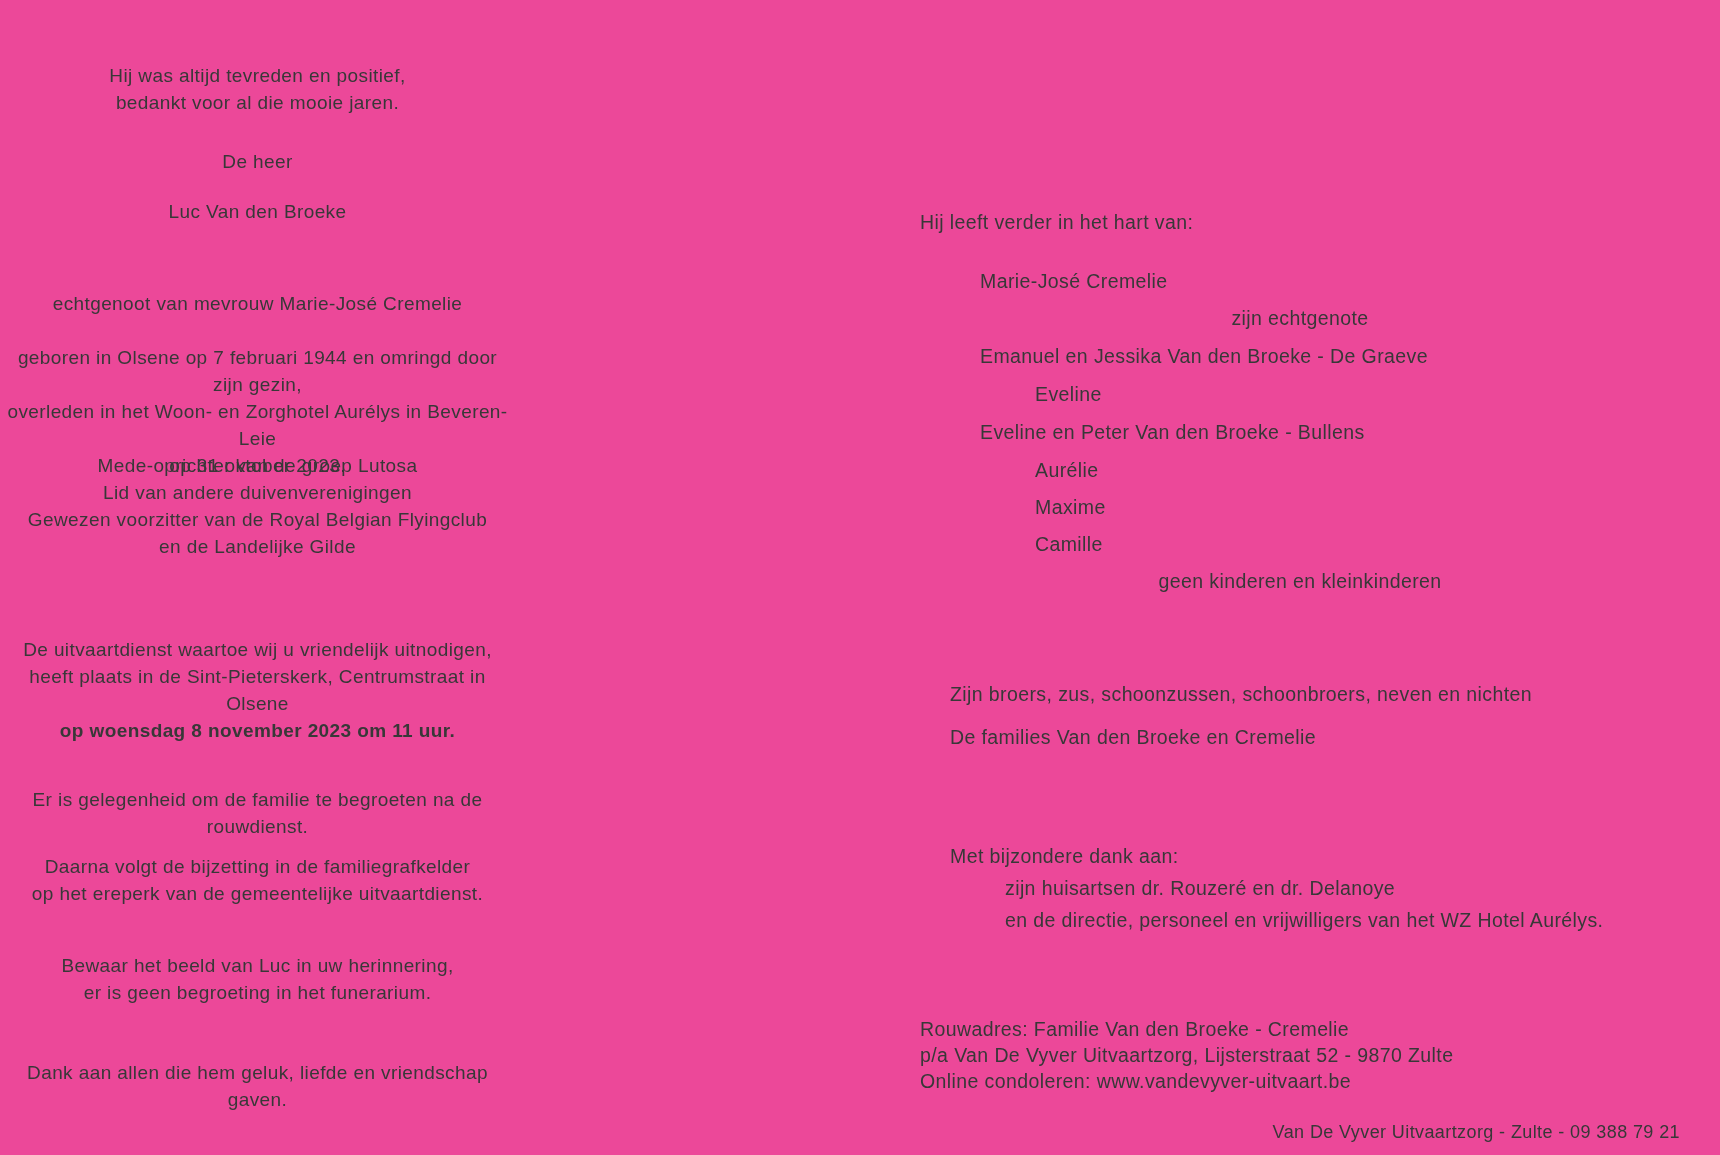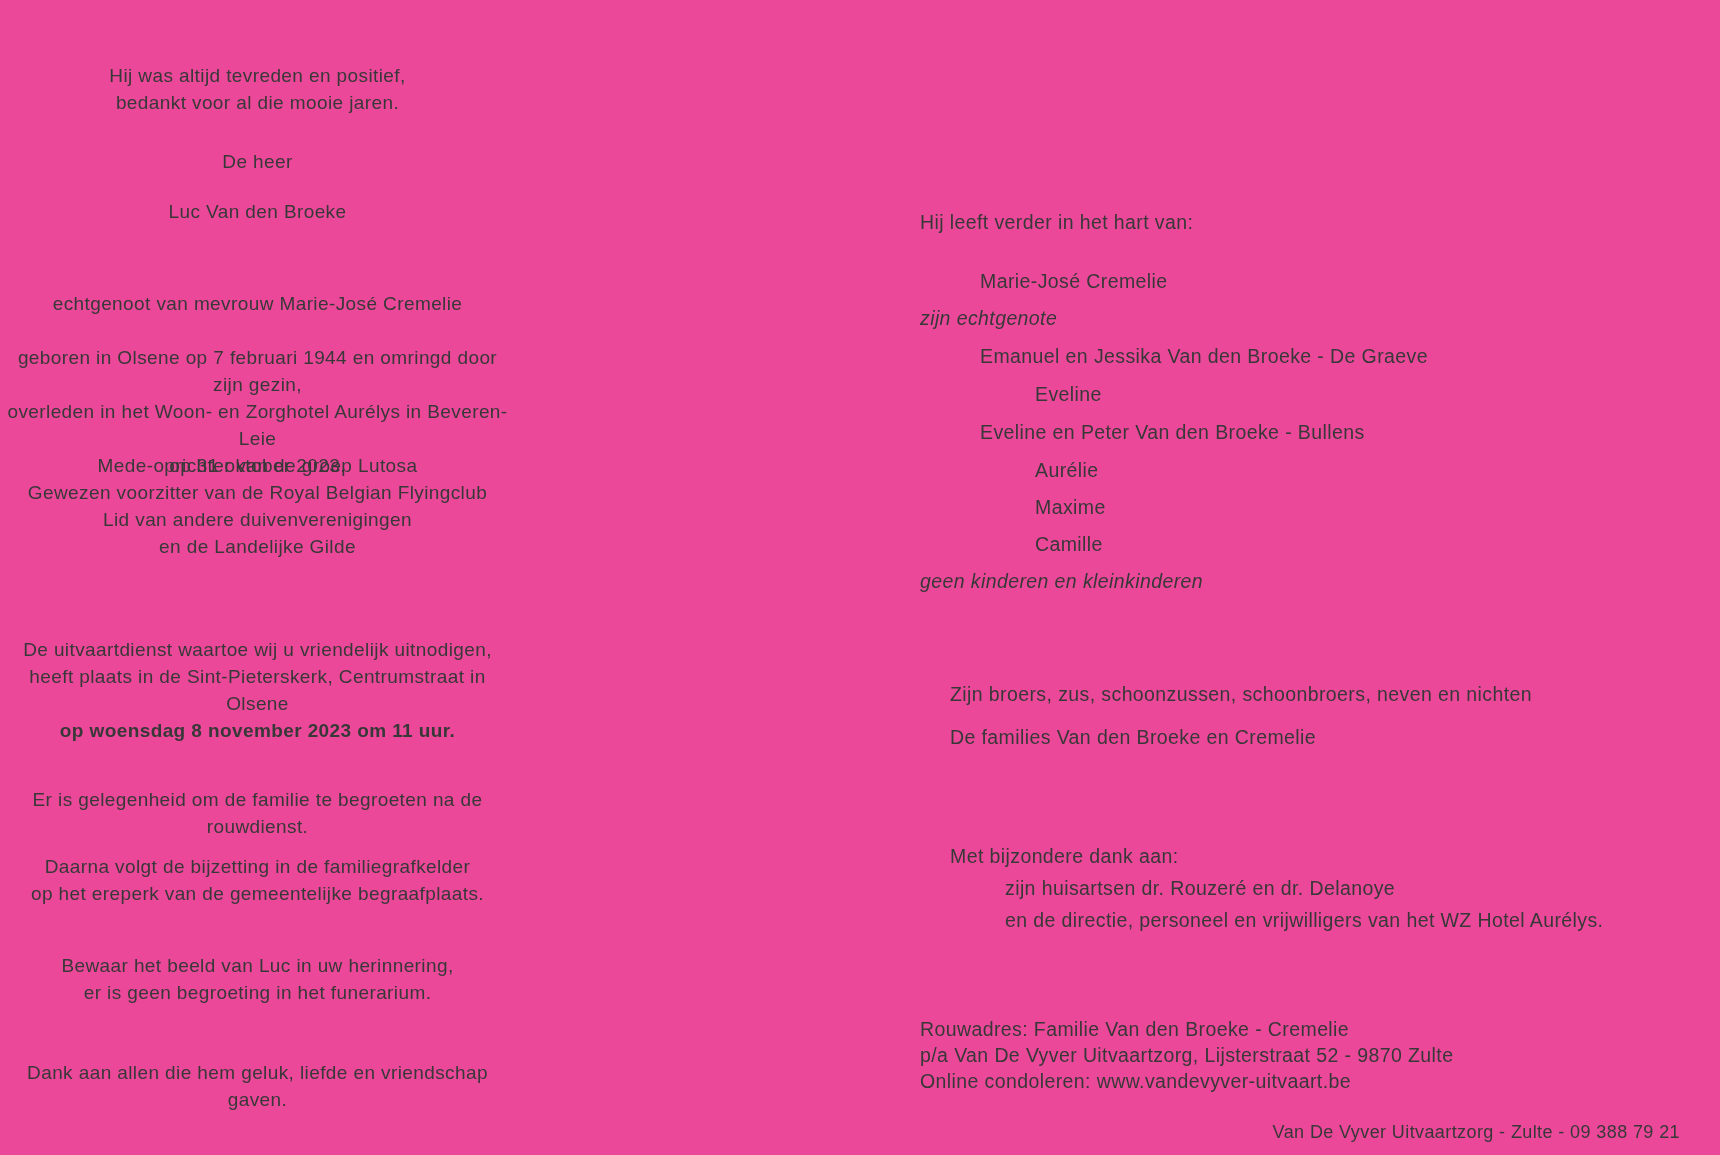--- a/index.html
+++ b/index.html
@@ -24,21 +24,21 @@
   .svc{line-height:30px;}
   .bold{font-weight:bold;}
   
   .right-col{position:absolute;left:920px;top:0;width:760px;height:100%;}
   .right-col .blk{
     position:absolute;
     font-size:19.5px;line-height:26px;letter-spacing:0.4px;
     white-space:nowrap;
   }
   .ital{
-    font-style:italic;width:100%;text-align:left;
+    width:100%;text-align:center;
     letter-spacing:1px;
   }
   .addr{font-size:18px;line-height:24.5px;white-space:nowrap;}
   .footer{
     position:absolute;width:100%;text-align:right;
     font-size:18px;letter-spacing:0.4px;
   }
 </style>
 </head>
 <body>
@@ -59,36 +59,36 @@
     <div class="blk spouseline" style="top:290px">echtgenoot van mevrouw Marie-José Cremelie</div>
 
     <div class="blk" style="top:344px">
       <div>geboren in Olsene op 7 februari 1944 en omringd door zijn gezin,</div>
       <div>overleden in het Woon- en Zorghotel Aurélys in Beveren-Leie</div>
       <div>op 31 oktober 2023.</div>
     </div>
 
     <div class="blk" style="top:452px">
       <div>Mede-oprichter van de groep Lutosa</div>
+      <div>Lid van andere duivenverenigingen</div>
       <div>Gewezen voorzitter van de Royal Belgian Flyingclub</div>
-      <div>Lid van andere duivenverenigingen</div>
       <div>en de Landelijke Gilde</div>
     </div>
 
     <div class="blk svc" style="top:636px">
       <div>De uitvaartdienst waartoe wij u vriendelijk uitnodigen,</div>
       <div>heeft plaats in de Sint-Pieterskerk, Centrumstraat in Olsene</div>
       <div class="bold">op woensdag 8 november 2023 om 11 uur.</div>
     </div>
 
     <div class="blk" style="top:786px">Er is gelegenheid om de familie te begroeten na de rouwdienst.</div>
 
     <div class="blk svc" style="top:853px">
       <div>Daarna volgt de bijzetting in de familiegrafkelder</div>
-      <div>op het ereperk van de gemeentelijke begraafplaats.</div>
+      <div>op het ereperk van de gemeentelijke uitvaartdienst.</div>
     </div>
 
     <div class="blk" style="top:952px">
       <div>Bewaar het beeld van Luc in uw herinnering,</div>
       <div>er is geen begroeting in het funerarium.</div>
     </div>
 
     <div class="blk" style="top:1059px">Dank aan allen die hem geluk, liefde en vriendschap gaven.</div>
   </div>
 

